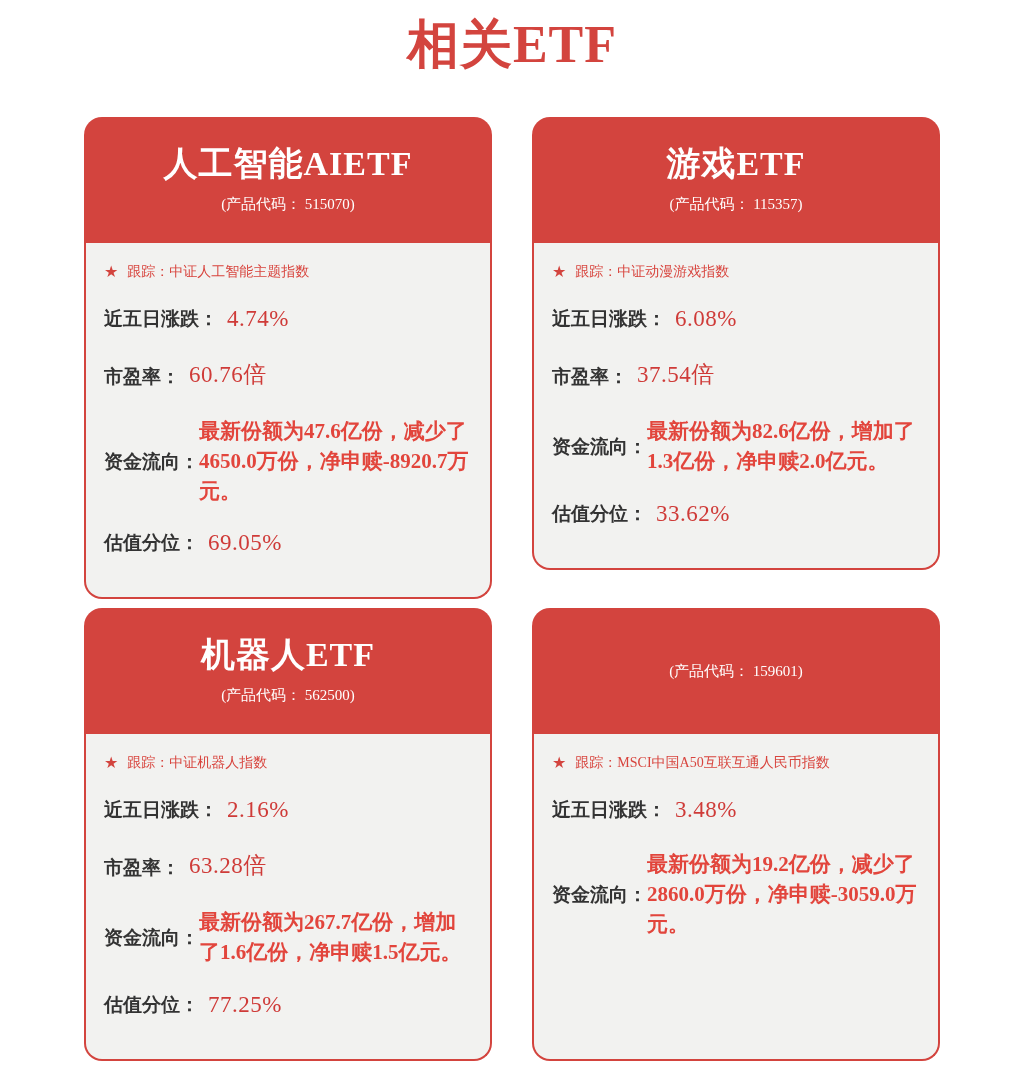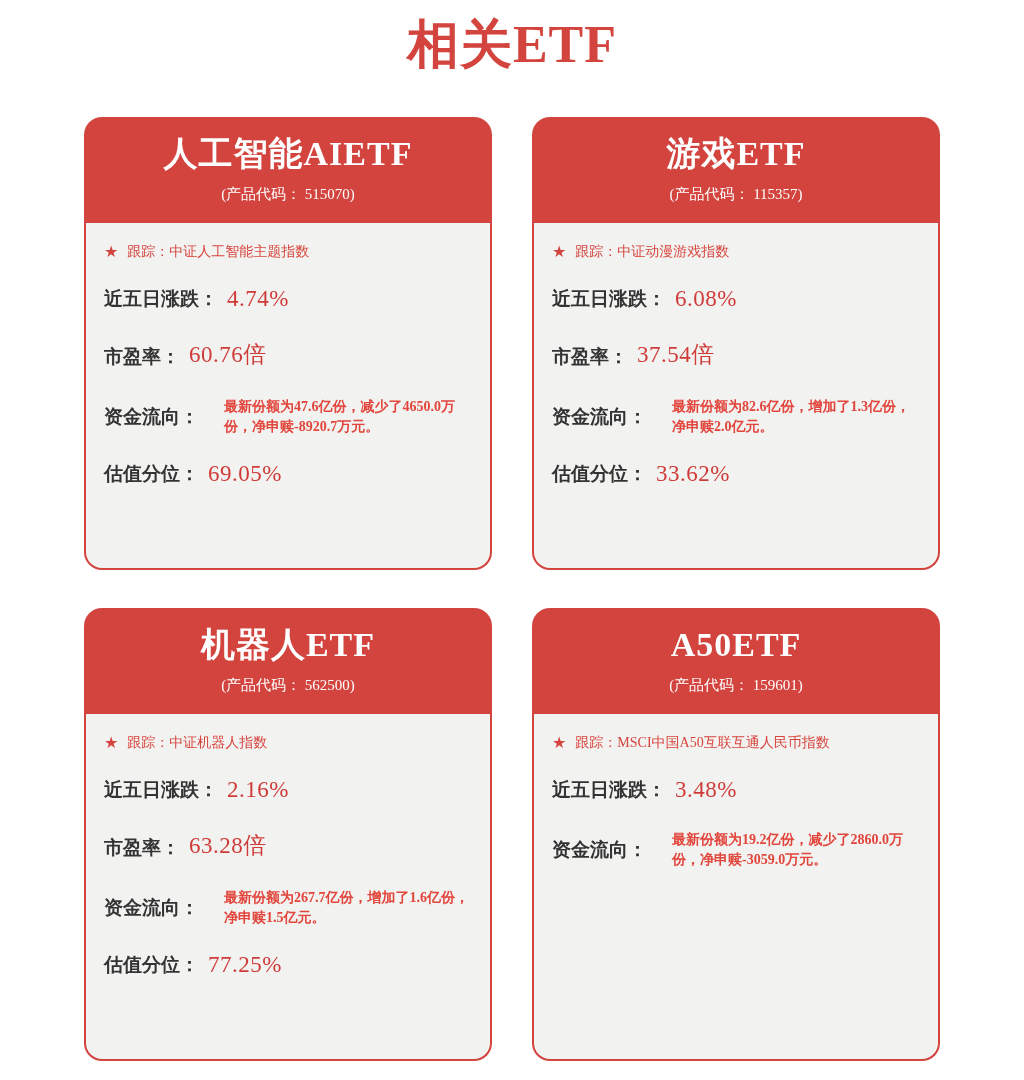--- a/index.html
+++ b/index.html
@@ -37,21 +37,21 @@
   }
   .card{
     width:408px;
     height:453px;
     display:flex;
     flex-direction:column;
   }
   .card-head{
     background:var(--red);
     border-radius:18px 18px 0 0;
-    height:106px;
+    height:126px;
     display:flex;
     flex-direction:column;
     align-items:center;
     justify-content:center;
     gap:14px;
     flex-shrink:0;
   }
   .card-title{
     margin:0;
     color:#ffffff;
@@ -107,24 +107,24 @@
     margin-left:9px;
     font-family:"Liberation Serif","DejaVu Serif",serif;
     letter-spacing:0.5px;
   }
   .flow-row{
     display:flex;
     align-items:center;
     margin-bottom:24px;
   }
   .flow-text{
-    font-size:14px;
+    font-size:21px;
     font-weight:bold;
     color:var(--red-flow);
-    margin-left:25px;
+    margin-left:0;
     line-height:1.42;
     font-family:"Liberation Serif","DejaVu Serif",serif;
   }
 </style>
 </head>
 <body>
 
 <div class="page">
   <h1 class="page-title">相关ETF</h1>
 
@@ -215,21 +215,20 @@
         </div>
         <div class="stat-row">
           <span class="stat-label">估值分位：</span>
           <span class="stat-value">77.25%</span>
         </div>
       </div>
     </article>
 
     <article class="card">
       <header class="card-head">
-        <h2 class="card-title">A50ETF</h2>
         <div class="card-code">(产品代码： 159601)</div>
       </header>
       <div class="card-body">
         <div class="track-row">
           <span class="star">★</span>
           <span class="track-label">跟踪：</span>
           <span class="track-index">MSCI中国A50互联互通人民币指数</span>
         </div>
         <div class="stat-row">
           <span class="stat-label">近五日涨跌：</span>

